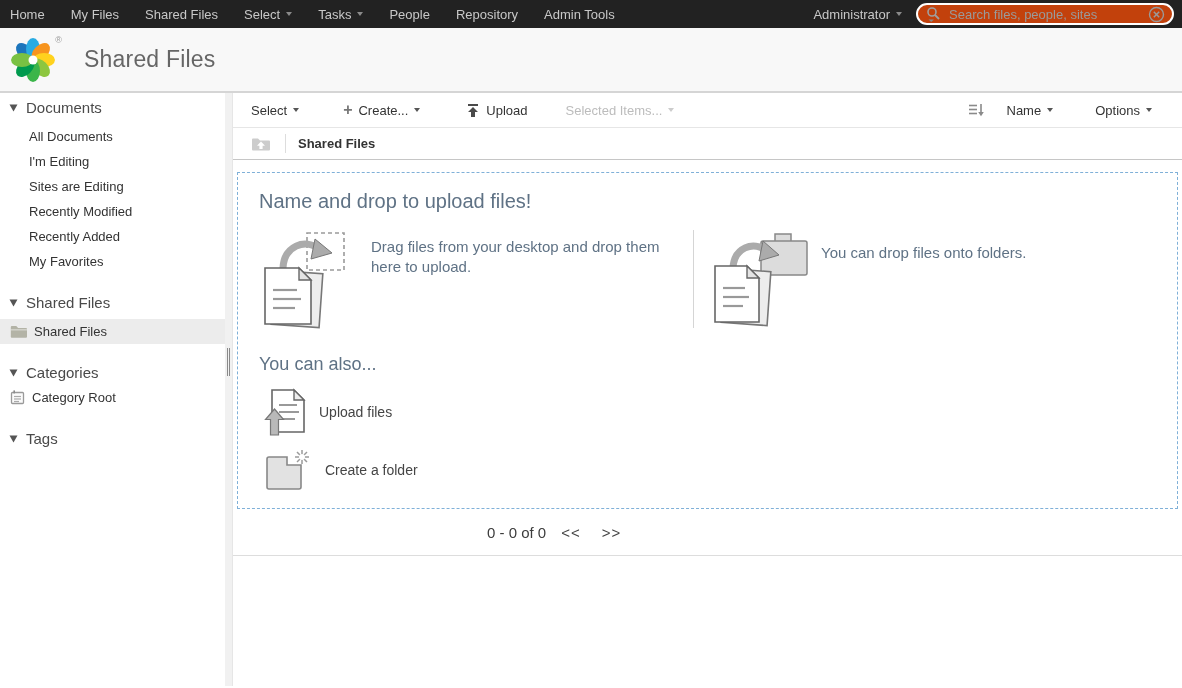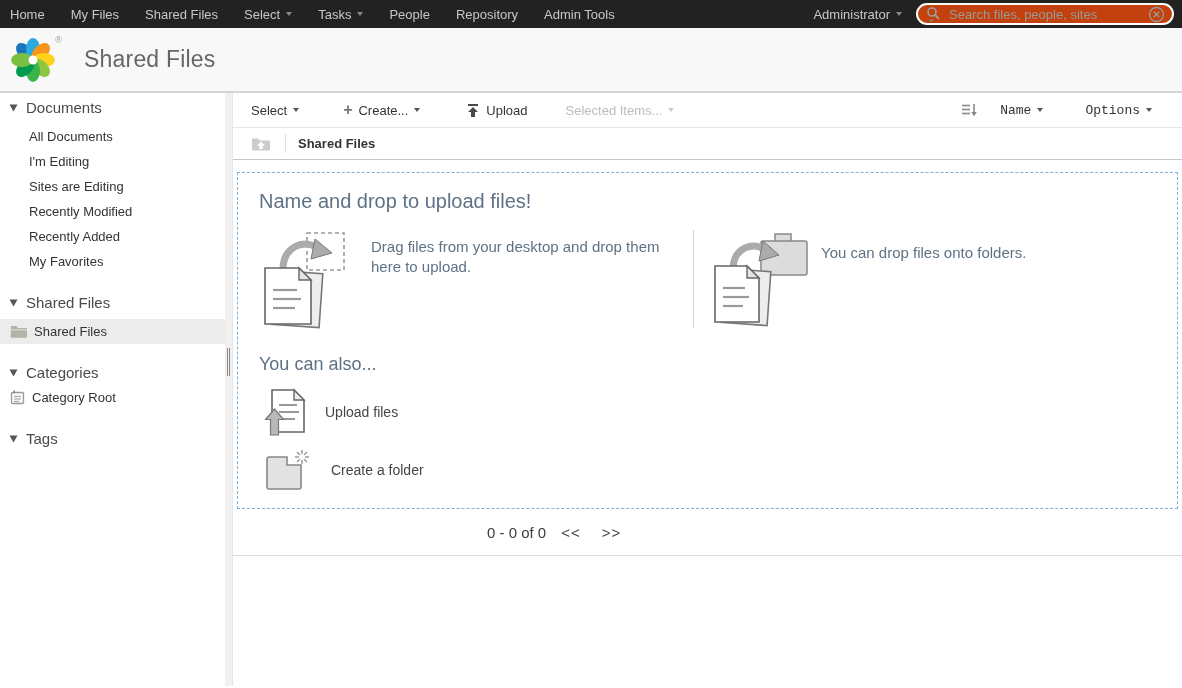--- a/index.html
+++ b/index.html
@@ -48,42 +48,42 @@
   .toolbar { height:35px; border-bottom:1px solid #e6e6e6; display:flex; align-items:center; font-size:13px; padding:0 30px 0 18px; }
   .tb-btn { display:flex; align-items:center; cursor:pointer; color:#333; white-space:nowrap; }
   .tb-btn .plus { font-size:16px; color:#777; margin-right:6px; font-weight:bold; }
   .tb-btn svg { margin-right:6px; }
   .tb-btn.disabled { color:#bcbcbc; cursor:default; }
   .tb-btn.disabled .caret { border-top-color:#ccc; }
   .tb-btn .caret { border-top-color:#555; }
   .gap-a { margin-right:44px; } .gap-b { margin-right:46px; } .gap-c { margin-right:38px; }
   .tb-right { margin-left:auto; display:flex; align-items:center; }
   .sort-icon { margin-right:22px; display:flex; cursor:pointer; }
-  .tb-right .tb-btn { margin-left:0;font-family:Liberation Mono, monospace; }
+  .tb-right .tb-btn { margin-left:0; }
   .tb-right .name-btn { margin-right:42px; }
 
   .crumbbar { height:32px; border-bottom:1px solid #c6c6c6; display:flex; align-items:center; padding-left:18px; }
   .crumb-up { display:flex; cursor:default; }
   .crumb-divider { width:1px; height:19px; background:#ddd; margin:0 12px 0 14px; }
   .crumb-current { font-size:13px; font-weight:bold; color:#333; }
 
   
   .dropzone { margin:12px 4px 0 4px; height:337px; border:1px dashed #7fb0d8; padding:17px 0 0 21px; }
   .dz-title { font-size:20px; color:#5f7285; font-weight:400; }
   .dz-cols { display:flex; margin-top:17px; }
   .dz-col-left { width:434px; display:flex; }
   .dz-col-left svg { flex-shrink:0; }
   .dz-hint { font-size:15px; color:#5f7285; line-height:1.35; }
   .dz-col-left .dz-hint { margin:7px 0 0 24px; width:312px; }
   .dz-vr { width:1px; background:#d5d5d5; height:98px; }
   .dz-col-right { display:flex; padding-left:17px; }
   .dz-col-right .dz-hint { margin:13px 0 0 10px; }
   .dz-also { font-size:18px; color:#5f7285; margin-top:24px; }
   .dz-action { display:flex; align-items:center; margin-top:13px; margin-left:5px; }
-  .dz-action .lbl { font-size:14px; color:#454545; margin-left:19px; cursor:pointer; }
+  .dz-action .lbl { font-size:14px; color:#454545; margin-left:13px; cursor:pointer; }
 
   
   .paginator { height:47px; border-bottom:1px solid #ddd; display:flex; align-items:center; padding-left:254px; font-size:15px; color:#3c3c3c; }
   .paginator .range { margin-right:15px; }
   .paginator .pg-link { color:#444; cursor:pointer; letter-spacing:1px; }
   .paginator .pg-next { margin-left:21px; }
 </style>
 </head>
 <body>
 

